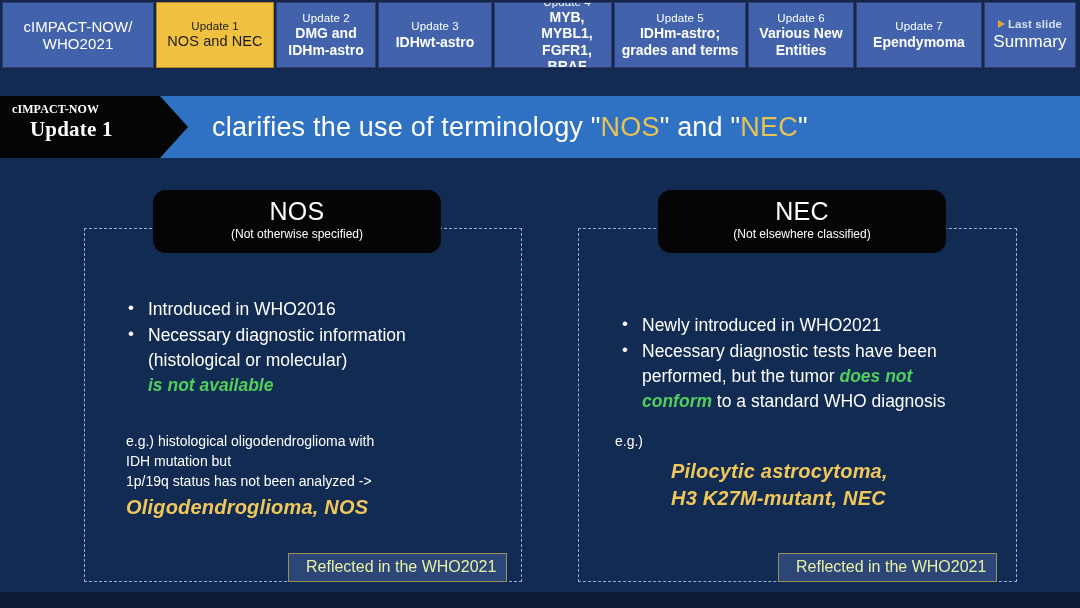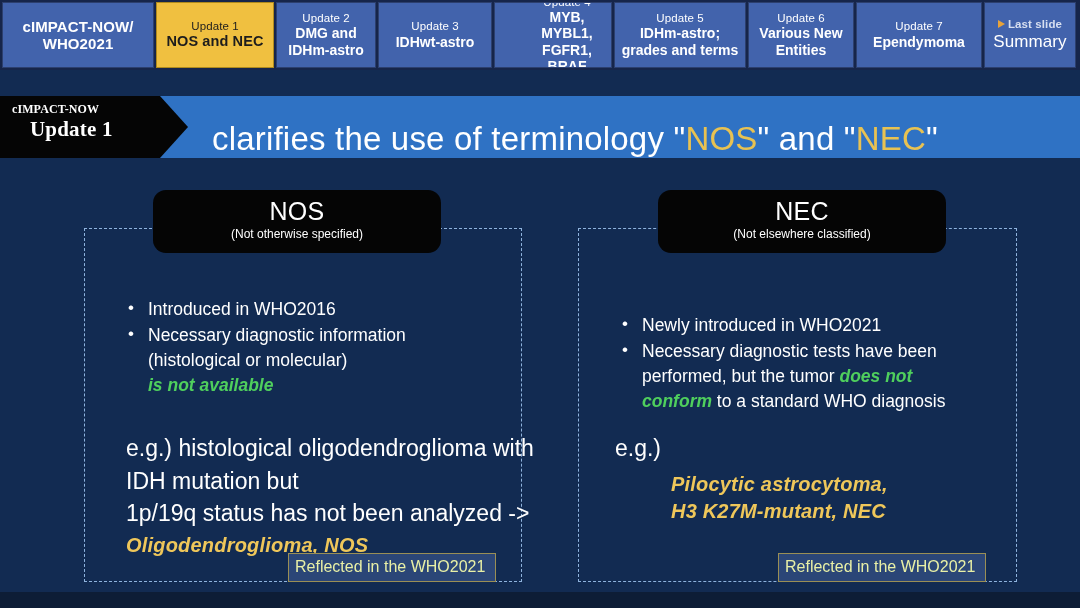--- a/index.html
+++ b/index.html
@@ -52,21 +52,21 @@
     border: 1px solid #b08a1c;
     color: #1d1d1d;
   }
   .tab .t-small {
     font-size: 11.5px;
     font-weight: 400;
     letter-spacing: 0.1px;
   }
   .tab .t-big {
     font-size: 14.5px;
-    font-weight: 700;
+    font-weight: 400;
     letter-spacing: 0.1px;
   }
   .tab.first .t-big { font-size: 15px; }
   .tab .t-multi {
     font-size: 14px;
     font-weight: 700;
     letter-spacing: 0px;
   }
   .tab.summary .t-small {
     font-size: 11.5px;
@@ -130,23 +130,23 @@
     letter-spacing: 0.2px;
     line-height: 1.25;
     padding-left: 18px;
   }
   #banner-text {
     position: absolute;
     left: 212px;
     top: 0;
     height: 62px;
     display: flex;
-    align-items: flex-end;
-    color: #ffffff;
-    font-size: 33px;
+    align-items: center;
+    color: #ffffff;
+    font-size: 27px;
     font-weight: 400;
     letter-spacing: 0.2px;
     white-space: nowrap;
   }
   .hl-gold { color: #e8c252; }
 
   
   .panel {
     position: absolute;
     border: 1px dashed #8fb3dd;
@@ -208,39 +208,39 @@
     color: #ffffff;
   }
   .hl-green {
     color: #4fcf5d;
     font-style: italic;
     font-weight: 600;
   }
 
   #eg-left  { left: 126px; top: 432px; width: 410px; }
   #eg-right { left: 615px; top: 432px; width: 410px; }
-  .eg-plain { color: #ffffff; font-size: 23px; line-height: 1.42; }
+  .eg-plain { color: #ffffff; font-size: 14px; line-height: 1.42; }
   .eg-gold {
     color: #efc75a;
     font-size: 20px;
     font-weight: 700;
     font-style: italic;
     line-height: 1.35;
     letter-spacing: 0.2px;
   }
   #eg-left .eg-gold { margin-top: 2px; }
   #eg-right .eg-gold { margin-top: 6px; margin-left: 56px; }
 
   .reflect-box {
     position: absolute;
     background: #2b4677;
     border: 1px solid #9a8f55;
     color: #e9f0a6;
     font-size: 16px;
-    padding: 4px 10px 5px 6px;
+    padding: 4px 10px 5px 17px;
     box-sizing: border-box;
     white-space: nowrap;
   }
   #reflect-left  { left: 288px; top: 553px; }
   #reflect-right { left: 778px; top: 553px; }
 
   #footer-strip {
     position: absolute;
     left: 0; top: 592px;
     width: 1080px; height: 16px;

